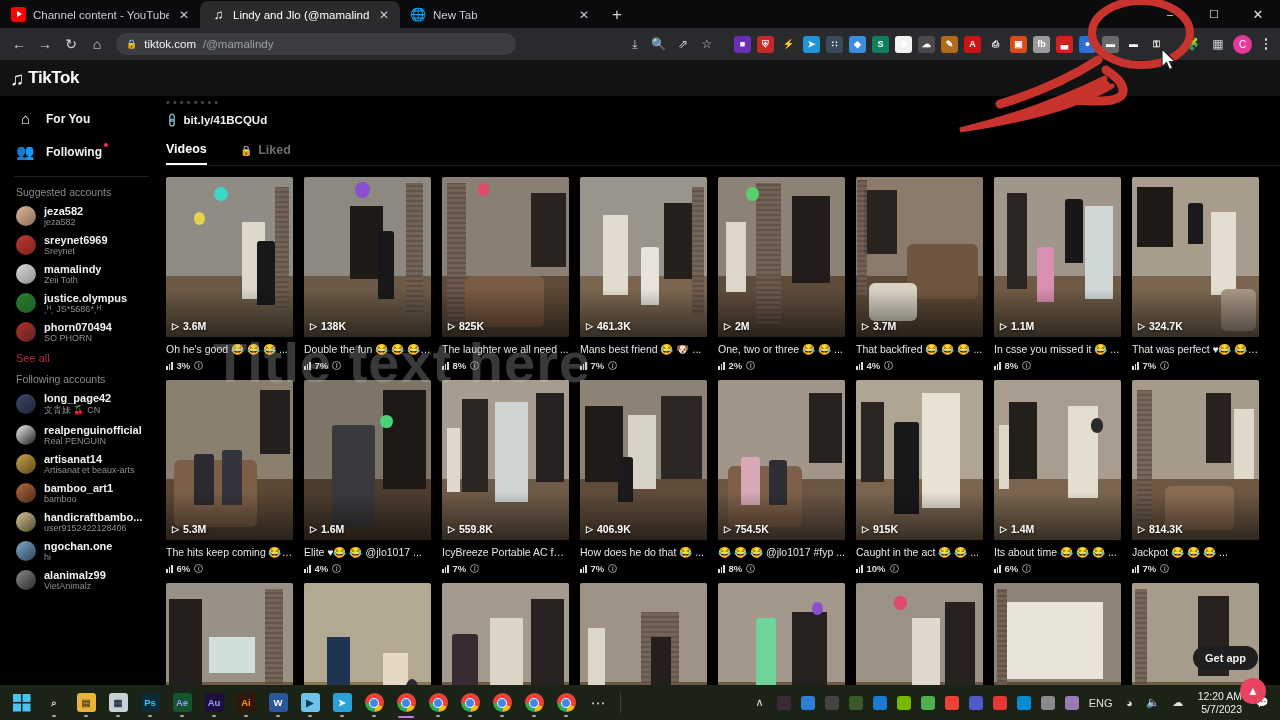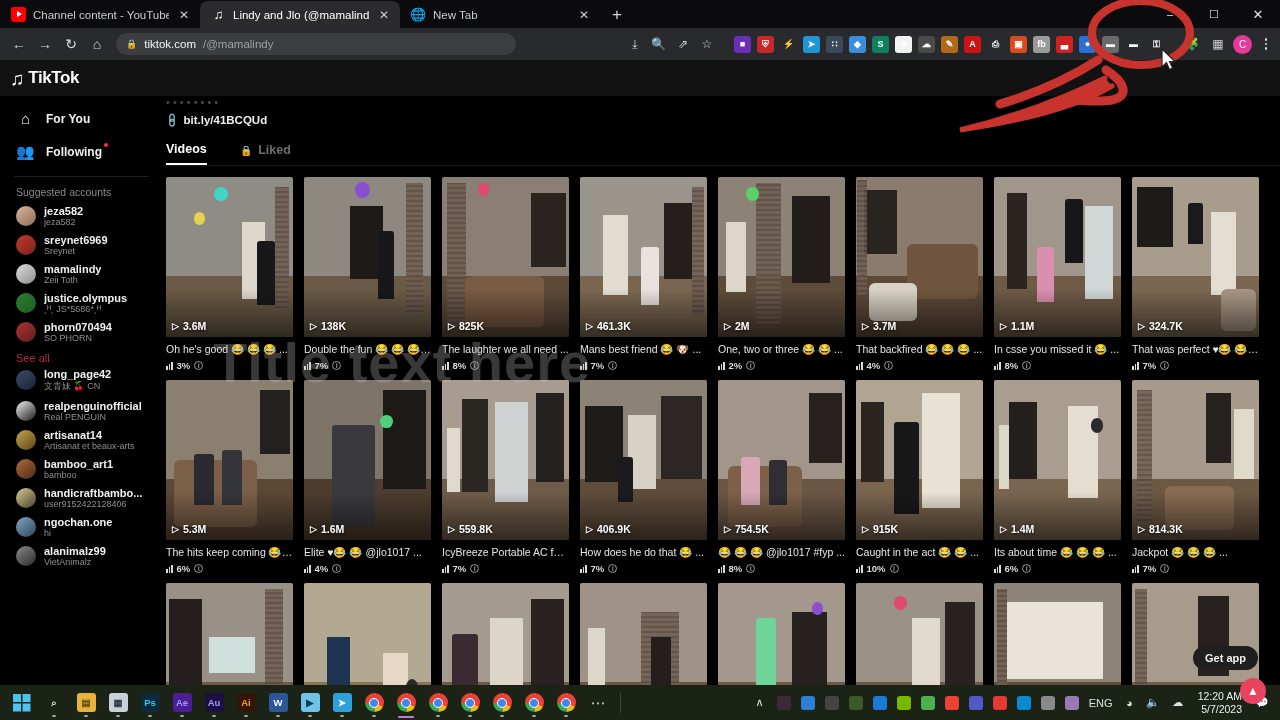--- a/index.html
+++ b/index.html
@@ -372,20 +372,21 @@
           <div class="acct-av" style="background: linear-gradient(140deg, rgb(176, 48, 48), rgb(93, 32, 32));"></div>
           <div class="acct-txt">
             <div class="acct-name">
               <span>phorn070494</span>
             </div>
             <div class="acct-sub">SO PHORN</div>
           </div>
         </div>
       </div>
     <div class="see-all">See all</div>
+    <div class="side-title">Following accounts</div>
     <div id="following-list">
         <div class="acct">
           <div class="acct-av" style="background: linear-gradient(140deg, rgb(59, 74, 107), rgb(28, 34, 51));"></div>
           <div class="acct-txt">
             <div class="acct-name">
               <span>long_page42</span>
             </div>
             <div class="acct-sub">文青妹 🍒 CN</div>
           </div>
         </div>
@@ -992,21 +993,21 @@
         </div>
         <div class="tb-icon">
           <div class="tb-sq" style="background: rgb(200, 208, 216); color: rgb(42, 58, 74);">▦</div>
           <i class="tb-dot"></i>
         </div>
         <div class="tb-icon">
           <div class="tb-sq" style="background: rgb(13, 42, 61); color: rgb(49, 197, 240);">Ps</div>
           <i class="tb-dot"></i>
         </div>
         <div class="tb-icon">
-          <div class="tb-sq" style="background: #4c1d95; color: rgb(154, 154, 255);">Ae</div>
+          <div class="tb-sq" style="background: #14532d; color: rgb(154, 154, 255);">Ae</div>
           <i class="tb-dot"></i>
         </div>
         <div class="tb-icon">
           <div class="tb-sq" style="background: rgb(29, 16, 64); color: rgb(154, 154, 255);">Au</div>
           <i class="tb-dot"></i>
         </div>
         <div class="tb-icon">
           <div class="tb-sq" style="background: rgb(51, 22, 10); color: rgb(255, 154, 0);">Ai</div>
           <i class="tb-dot"></i>
         </div>

